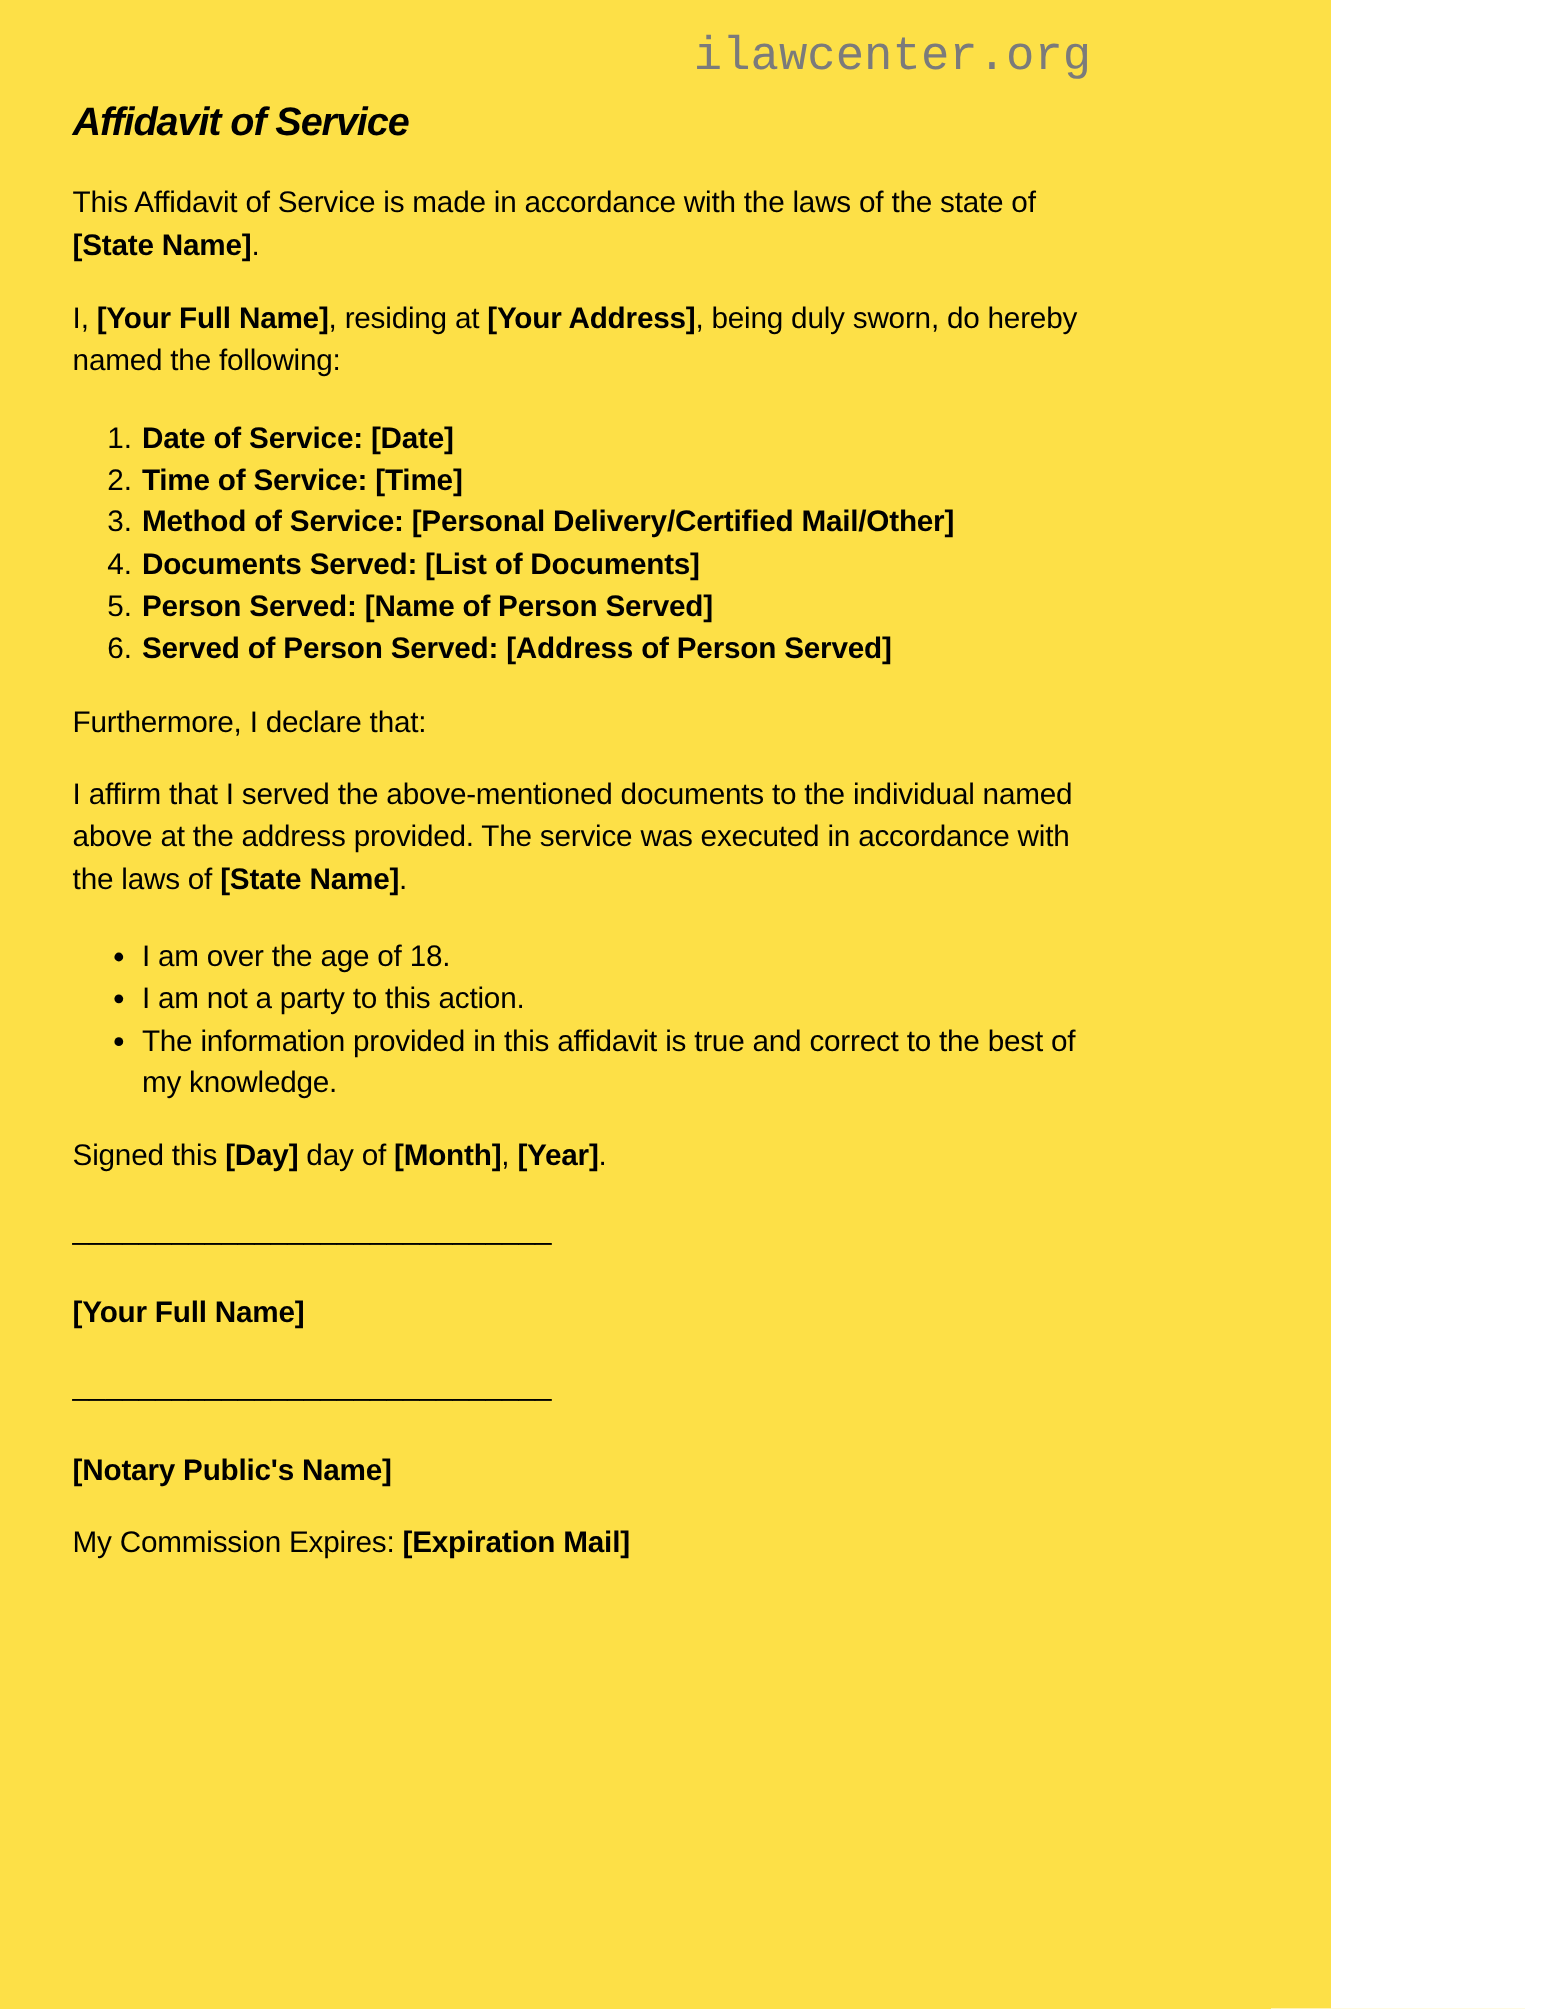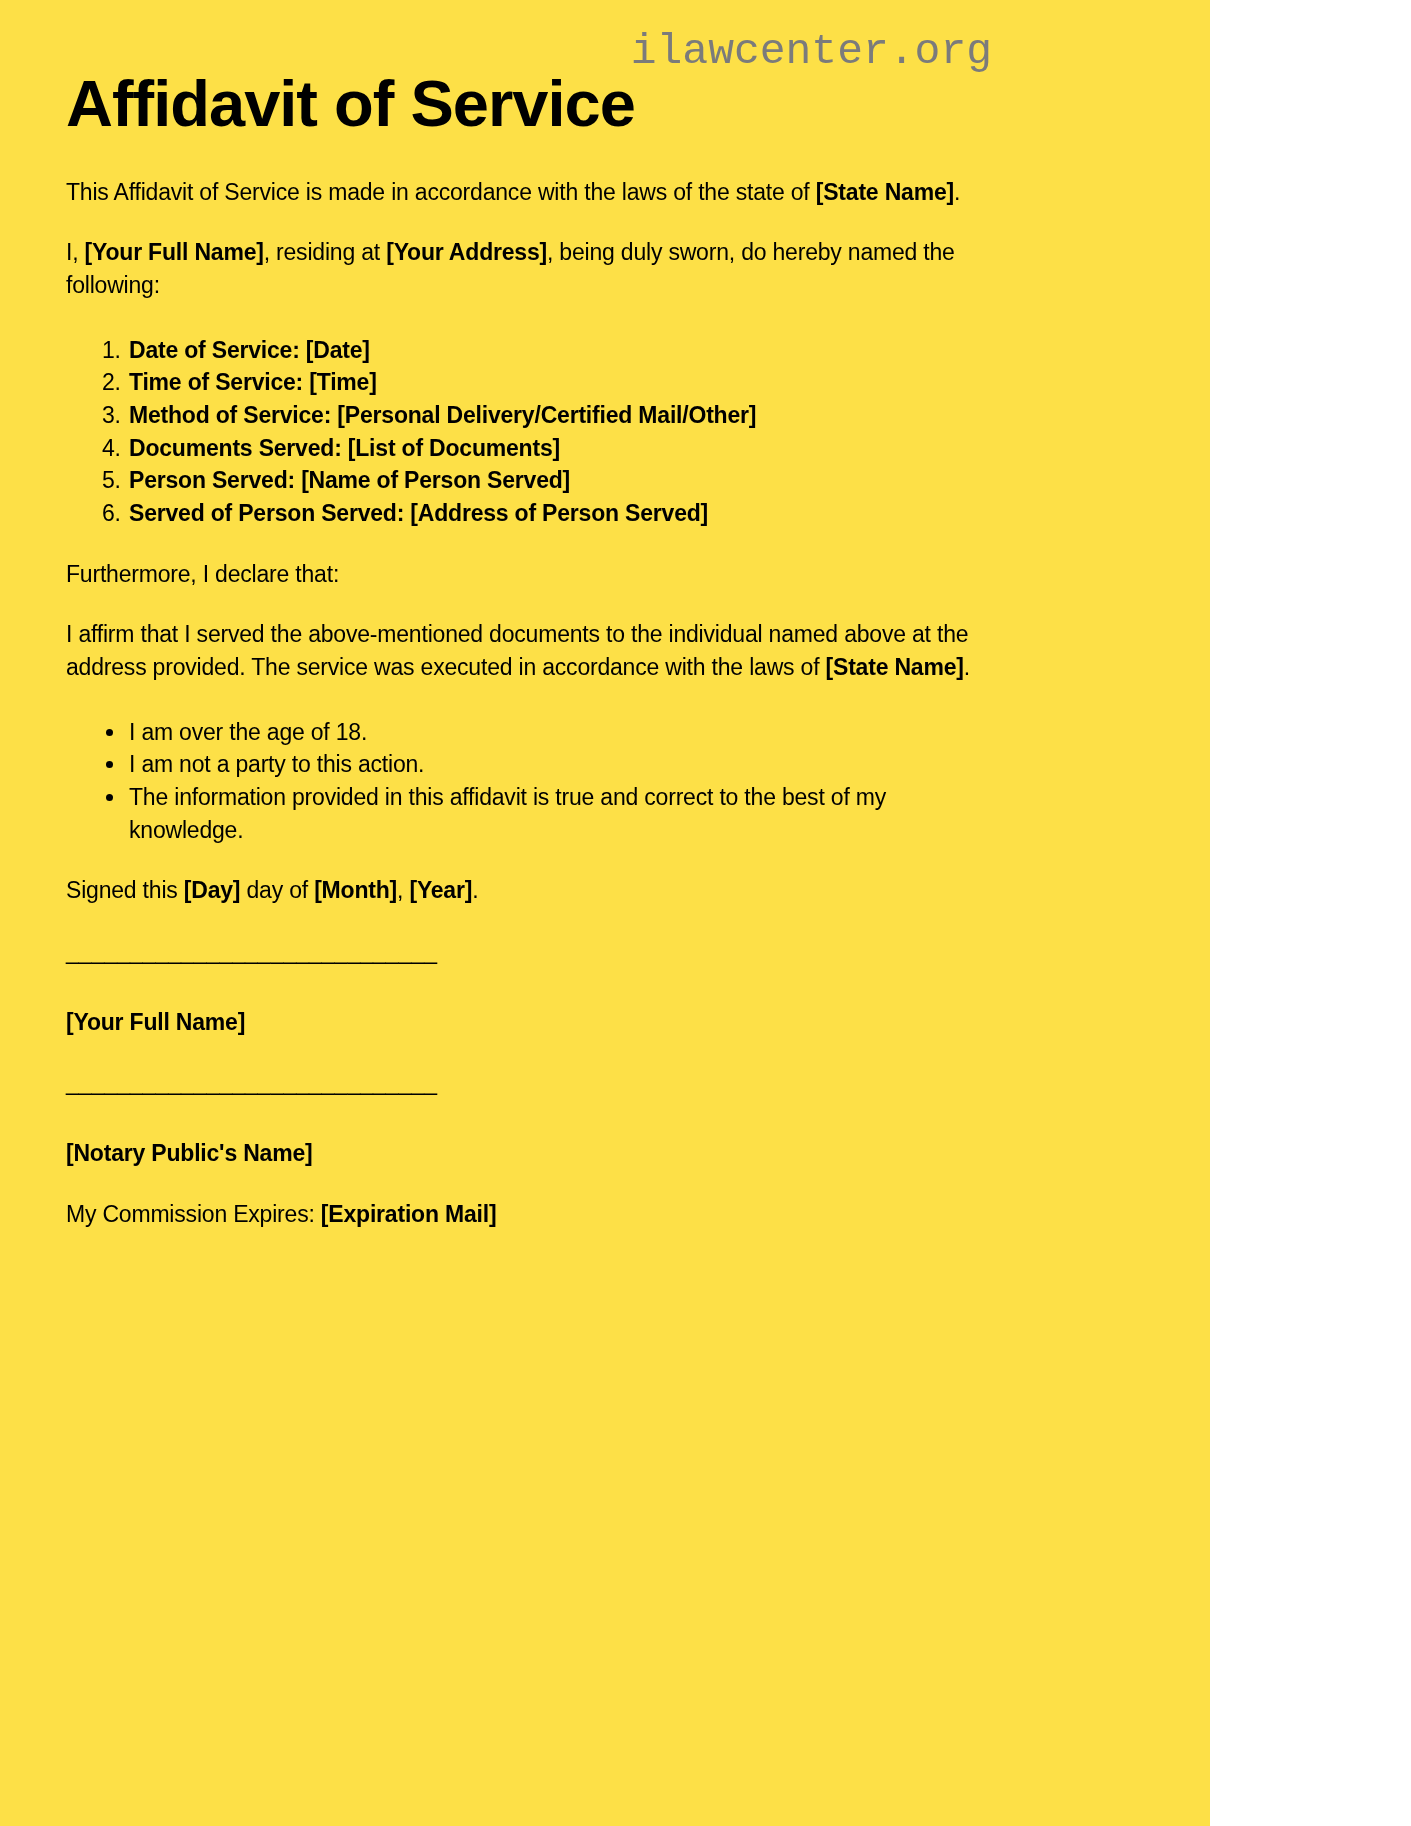--- a/index.html
+++ b/index.html
@@ -26,28 +26,29 @@
     position: absolute;
     top: 28px;
     right: 218px;
     font-family: "Liberation Mono", "DejaVu Sans Mono", monospace;
     font-size: 43px;
     line-height: 1.1;
     color: #7b7b7b;
     white-space: nowrap;
   }
   h1.doc-title {
-    font-size: 65px;
+    font-size: 36px;
     font-weight: bold;
     letter-spacing: -1px;
-    margin: 27px 0 34px 0;
+    margin: 50px 0 34px 0;
     line-height: 1.15;
+    font-style: italic;
   }
   p, ol, ul {
-    font-size: 23px;
+    font-size: 27px;
     line-height: 1.42;
     letter-spacing: -0.2px;
     margin: 28px 0;
   }
   ol, ul {
     padding-left: 61px;
     margin-top: 32px;
   }
   li {
     padding-left: 2px;

